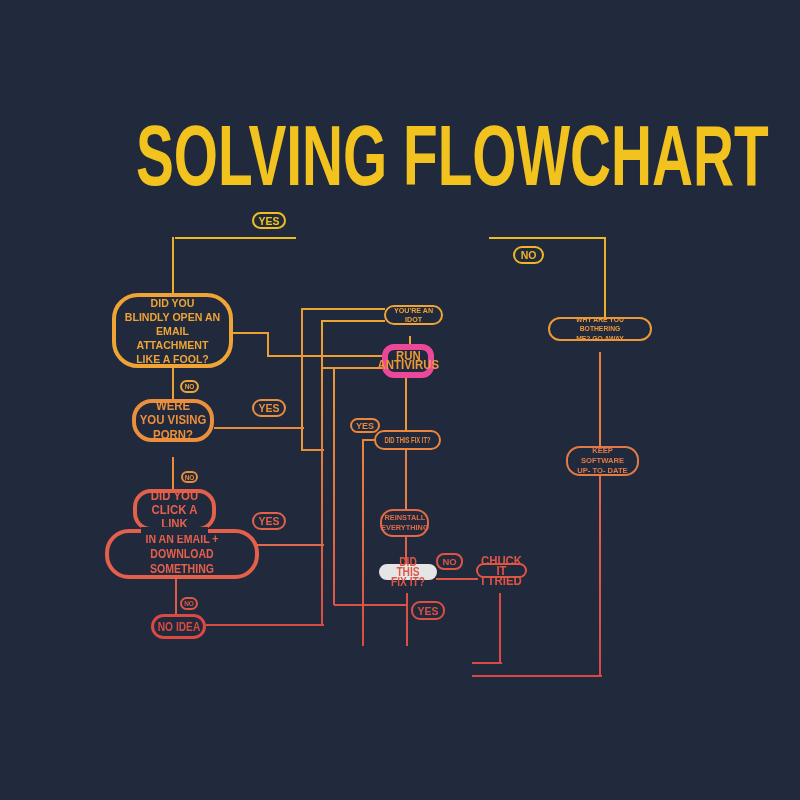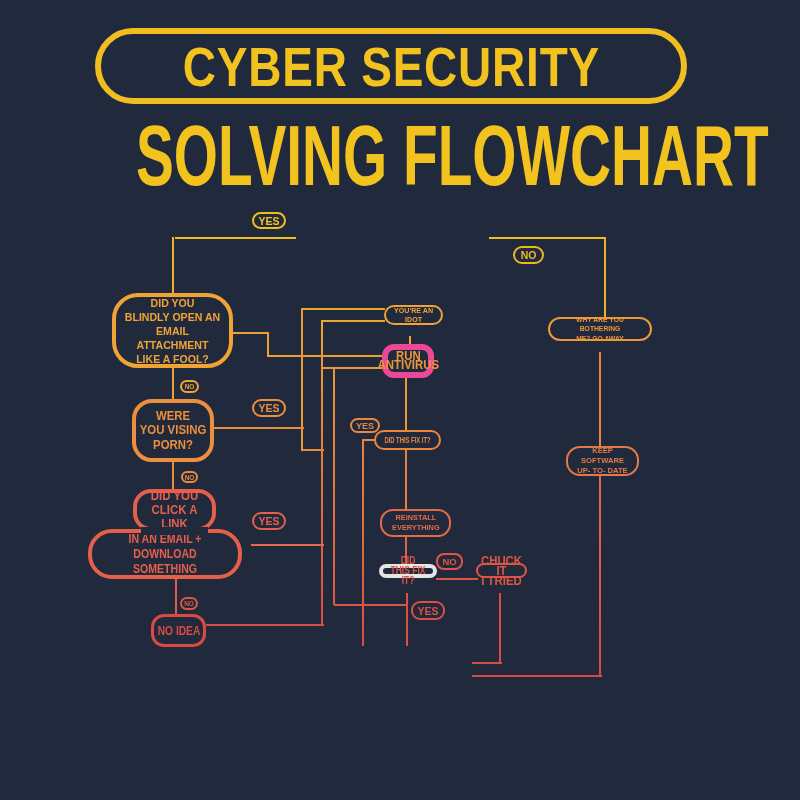--- a/index.html
+++ b/index.html
@@ -53,21 +53,21 @@
   <div class="ln" style="left:499px;top:593px;width:2px;height:71px;background:#DA4A43"></div>
   <div class="ln" style="left:472px;top:662px;width:30px;height:2px;background:#DA4A43"></div>
   <div class="ln" style="left:599px;top:352px;width:2px;height:95px;background:#E8823C"></div>
   <div class="ln" style="left:599px;top:475px;width:2px;height:202px;background:linear-gradient(#E2694B,#D94843)"></div>
   <div class="ln" style="left:472px;top:675px;width:130px;height:2px;background:#D94843"></div>
 
   <div class="node" style="left:133px;top:489px;width:83px;height:42px;border:4px solid #E4604A;border-radius:18px;color:#E4604A;font-size:12px;line-height:14px">
     <span style="transform:scaleX(.95)">DID YOU
 CLICK A LINK</span>
   </div>
-  <div class="node" style="left:88px;top:529px;width:154px;height:50px;border:4px solid #E4604A;border-radius:24px;color:#E4604A;font-size:12px;line-height:15px">
+  <div class="node" style="left:105px;top:529px;width:154px;height:50px;border:4px solid #E4604A;border-radius:24px;color:#E4604A;font-size:12px;line-height:15px">
     <span style="transform:scaleX(.88)">IN AN EMAIL + DOWNLOAD
 SOMETHING</span>
   </div>
   <div class="ln" style="left:141px;top:527px;width:67px;height:8px;background:#212A3C"></div>
 
   <div class="node" style="left:252px;top:212px;width:34px;height:17px;border:2px solid #F1BE22;border-radius:9px;color:#F2C21F;font-size:10.5px">
     <span>YES</span>
   </div>
   <div class="node" style="left:513px;top:246px;width:31px;height:18px;border:2px solid #F0B626;border-radius:9px;color:#F0B626;font-size:10.5px">
     <span>NO</span>
@@ -76,39 +76,39 @@
   <div class="node" style="left:112px;top:293px;width:121px;height:75px;border:4px solid #EFA435;border-radius:26px;color:#EFA435;font-size:11.5px;line-height:14px">
     <span style="transform:scaleX(.92)">DID YOU
 BLINDLY OPEN AN
 EMAIL ATTACHMENT
 LIKE A FOOL?</span>
   </div>
   <div class="node" style="left:180px;top:380px;width:19px;height:13px;border:2px solid #EFA435;border-radius:7px;color:#EFA435;font-size:6.5px">
     <span>NO</span>
   </div>
 
-  <div class="node" style="left:132px;top:399px;width:82px;height:63px;border:4px solid #EC8F3C;border-radius:20px;color:#EC8F3C;font-size:12px;line-height:14.5px">
+  <div class="node" style="left:132px;top:399px;width:82px;height:43px;border:4px solid #EC8F3C;border-radius:20px;color:#EC8F3C;font-size:12px;line-height:14.5px">
     <span style="transform:scaleX(.95)">WERE
 YOU VISING
 PORN?</span>
   </div>
   <div class="node" style="left:252px;top:399px;width:34px;height:18px;border:2px solid #EC8F3C;border-radius:9px;color:#EC8F3C;font-size:10.5px">
     <span>YES</span>
   </div>
   <div class="node" style="left:181px;top:471px;width:17px;height:12px;border:2px solid #E98C3C;border-radius:6px;color:#E98C3C;font-size:6.5px">
     <span>NO</span>
   </div>
 
   <div class="node" style="left:252px;top:512px;width:34px;height:18px;border:2px solid #E2614B;border-radius:9px;color:#E2614B;font-size:10.5px">
     <span>YES</span>
   </div>
   <div class="node" style="left:180px;top:597px;width:18px;height:13px;border:2px solid #DD5746;border-radius:7px;color:#DD5746;font-size:6.5px">
     <span>NO</span>
   </div>
-  <div class="node" style="left:151px;top:614px;width:55px;height:33px;border:3px solid #DA4A43;border-radius:13px;color:#DA4A43;font-size:12px">
+  <div class="node" style="left:151px;top:614px;width:55px;height:25px;border:3px solid #DA4A43;border-radius:13px;color:#DA4A43;font-size:12px">
     <span style="transform:scaleX(.85);white-space:nowrap">NO IDEA</span>
   </div>
 
   <div class="node" style="left:384px;top:305px;width:59px;height:20px;border:2px solid #EFA435;border-radius:14px;color:#EFA435;font-size:7.5px;line-height:9px">
     <span style="transform:scaleX(.95)">YOU'RE AN
 IDOT</span>
   </div>
   <div class="node" style="left:382px;top:344px;width:52px;height:34px;border:6px solid #ec4899;border-radius:12px;color:#ED9838;font-size:12px;line-height:9px">
     <span style="transform:scaleX(.95)">RUN
 ANTIVIRUS</span>
@@ -124,39 +124,36 @@
   </div>
   <div class="node" style="left:374px;top:430px;width:67px;height:20px;border:2px solid #EA873D;border-radius:10px;color:#EA873D;font-size:9px">
     <span style="transform:scaleX(.65);white-space:nowrap">DID THIS FIX IT?</span>
   </div>
 
   <div class="node" style="left:566px;top:446px;width:73px;height:30px;border:2px solid #E27A48;border-radius:14px;color:#E27A48;font-size:8px;line-height:10px">
     <span style="transform:scaleX(.95)">KEEP SOFTWARE
 UP- TO- DATE</span>
   </div>
 
-  <div class="node" style="left:380px;top:509px;width:71px;height:28px;border:2px solid #E46A47;border-radius:13px;color:#E46A47;font-size:8px;line-height:10px">
+  <div class="node" style="left:380px;top:509px;width:49px;height:28px;border:2px solid #E46A47;border-radius:13px;color:#E46A47;font-size:8px;line-height:10px">
     <span style="transform:scaleX(.92)">REINSTALL
 EVERYTHING</span>
   </div>
 
   <div class="node" style="left:436px;top:553px;width:27px;height:17px;border:2px solid #DE5546;border-radius:8px;color:#DE5546;font-size:9.5px">
     <span>NO</span>
   </div>
-  <div class="node" style="left:379px;top:564px;width:58px;height:14px;border:4px solid #e5e5e5;border-radius:14px;color:#DE5546;font-size:10px;line-height:10px">
+  <div class="node" style="left:379px;top:564px;width:58px;height:14px;border:8px solid #e5e5e5;border-radius:14px;color:#DE5546;font-size:12px;line-height:10px">
     <span style="transform:scaleX(.85)">DID
 THIS FIX IT?</span>
   </div>
   <div class="node" style="left:476px;top:563px;width:51px;height:15px;border:2px solid #DE5546;border-radius:14px;color:#DE5546;font-size:12px;line-height:10px">
     <span style="transform:scaleX(.95)">CHUCK IT
 I TRIED</span>
   </div>
   <div class="node" style="left:411px;top:601px;width:34px;height:19px;border:2px solid #DB4F44;border-radius:9px;color:#DB4F44;font-size:10.5px">
     <span>YES</span>
   </div>
 
 
-  <div class="badge">
-    <span class="badge-text">CYBER SECURITY</span>
-  </div>
   <div class="subtitle">SOLVING FLOWCHART</div>
 
 </div>
 
 </body></html>

